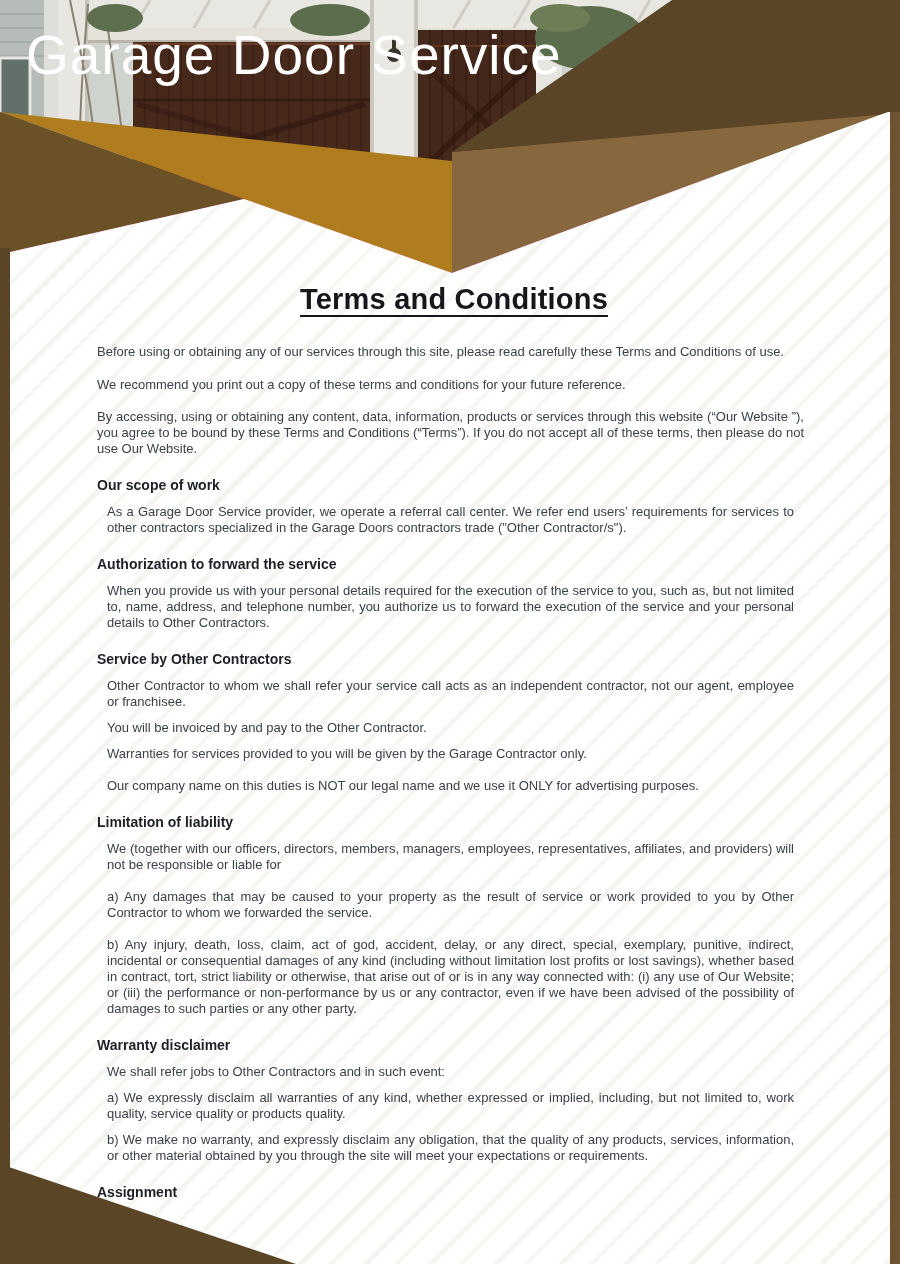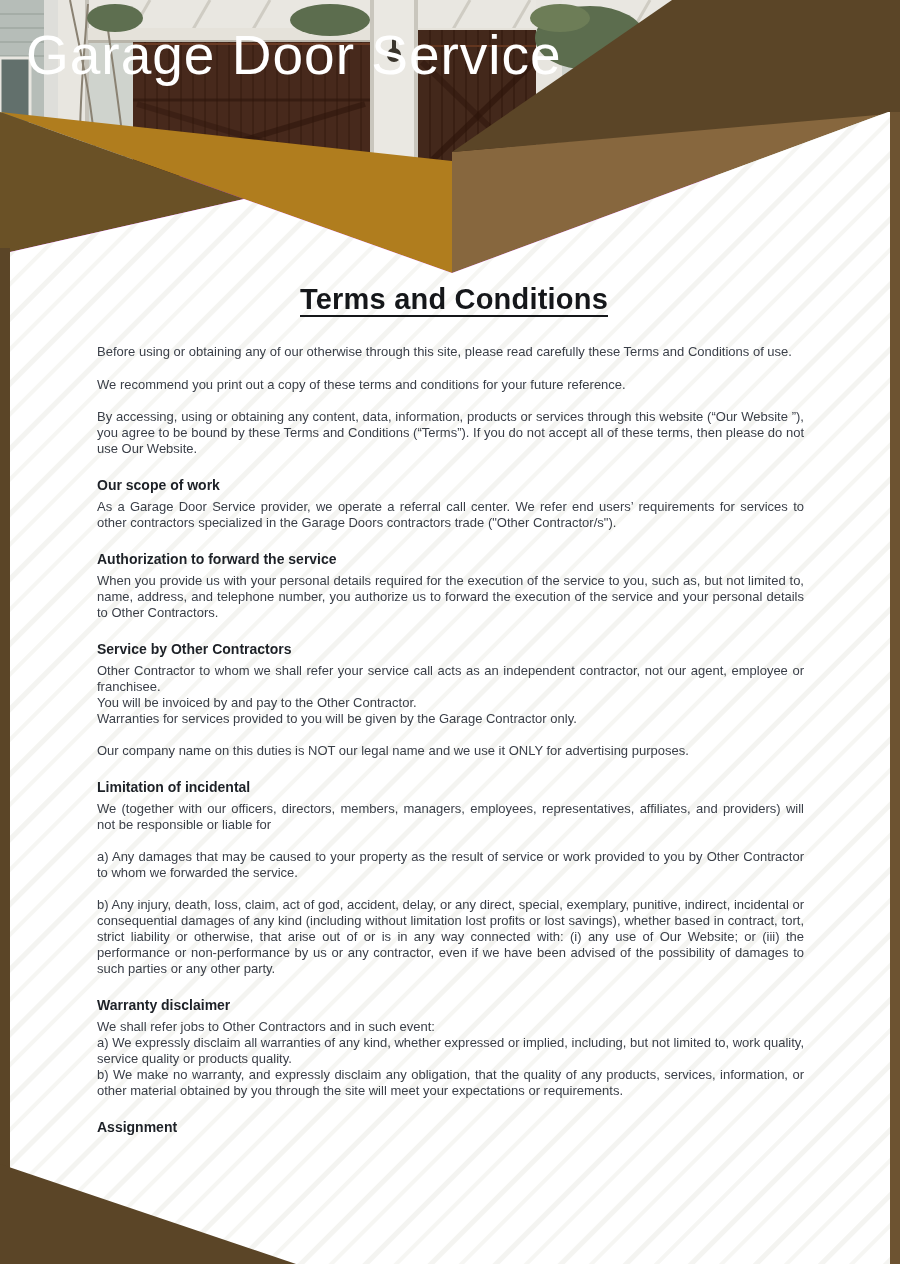--- a/index.html
+++ b/index.html
@@ -1,21 +1,21 @@
 <!DOCTYPE html>
 <html style="--gold: #b07d1e; --olive: #6a5126; --dark-brown: #5b4527; --tan: #87673e; --strip-right: #6d5331; --heading: #1d2127; --body-text: #3a3f48; --title-ink: #15171a;"><head>
 <meta charset="utf-8">
 <style>
   :root{
     --gold:#b07d1e; --olive:#6a5126; --dark-brown:#5b4527; --tan:#87673e;
     --strip-right:#6d5331; --heading:#1d2127; --body-text:#3a3f48; --title-ink:#15171a;
   }
   html,body{margin:0;padding:0;}
   body{font-family:"Liberation Sans",sans-serif;background:#ffffff;}
-  .page{position:relative;width:900px;height:1264px;overflow:hidden;background:#d946ef;}
+  .page{position:relative;width:900px;height:1264px;overflow:hidden;background:#ec4899;}
   .decor{position:absolute;left:0;top:0;z-index:0;display:block;}
 
   
   .f-gold{fill:var(--gold);}
   .f-olive{fill:var(--olive);}
   .f-dark{fill:var(--dark-brown);}
   .f-tan{fill:var(--tan);}
   .f-strip-right{fill:var(--strip-right);}
 
   .brand{
@@ -31,21 +31,21 @@
   .doc-title .u{
     text-decoration:underline;
     text-decoration-thickness:2px;
     text-underline-offset:6px;
   }
   .body-copy{
     position:absolute;left:97px;top:338px;width:707px;z-index:2;
     padding-top:6px;
     font-size:13px;line-height:16px;color:var(--body-text);
   }
-  .body-copy p{margin:0;text-align:justify;}
+  .body-copy p{margin:10px;text-align:justify;}
   .intro p{margin:0 0 16px 0;}
   .intro p:first-child{margin-bottom:17px;}
   .section{margin-top:20px;}
   .section h3{
     margin:16px 0 5px 0;font-size:14px;line-height:17px;
     font-weight:bold;color:var(--heading);text-align:left;
   }
   .section p.gap{margin-top:16px;}
 </style>
 </head>
@@ -168,42 +168,42 @@
 
     <polygon class="f-dark" points="0,1164 296,1264 0,1264"></polygon>
   </svg>
 
   <div class="brand">Garage Door Service</div>
 
   <h1 class="doc-title"><span class="u">Terms and Conditions</span></h1>
 
   <div class="body-copy">
     <div class="intro" id="intro">
-        <p>Before using or obtaining any of our otherwise through this site, please read carefully these Terms and Conditions of use.</p>
+        <p>Before using or obtaining any of our services through this site, please read carefully these Terms and Conditions of use.</p>
         <p>We recommend you print out a copy of these terms and conditions for your future reference.</p>
         <p>By accessing, using or obtaining any content, data, information, products or services through this website (“Our Website ”), you agree to be bound by these Terms and Conditions (“Terms”). If you do not accept all of these terms, then please do not use Our Website.</p>
       </div>
     <div id="sections">
         <section class="section">
           <h3>Our scope of work</h3>
           <p>As a Garage Door Service provider, we operate a referral call center. We refer end users’ requirements for services to other contractors specialized in the Garage Doors contractors trade ("Other Contractor/s").</p>
         </section>
         <section class="section">
           <h3>Authorization to forward the service</h3>
           <p>When you provide us with your personal details required for the execution of the service to you, such as, but not limited to, name, address, and telephone number, you authorize us to forward the execution of the service and your personal details to Other Contractors.</p>
         </section>
         <section class="section">
           <h3>Service by Other Contractors</h3>
           <p>Other Contractor to whom we shall refer your service call acts as an independent contractor, not our agent, employee or franchisee.</p>
           <p>You will be invoiced by and pay to the Other Contractor.</p>
           <p>Warranties for services provided to you will be given by the Garage Contractor only.</p>
           <p class="gap">Our company name on this duties is NOT our legal name and we use it ONLY for advertising purposes.</p>
         </section>
         <section class="section">
-          <h3>Limitation of incidental</h3>
+          <h3>Limitation of liability</h3>
           <p>We (together with our officers, directors, members, managers, employees, representatives, affiliates, and providers) will not be responsible or liable for</p>
           <p class="gap">a) Any damages that may be caused to your property as the result of service or work provided to you by Other Contractor to whom we forwarded the service.</p>
           <p class="gap">b) Any injury, death, loss, claim, act of god, accident, delay, or any direct, special, exemplary, punitive, indirect, incidental or consequential damages of any kind (including without limitation lost profits or lost savings), whether based in contract, tort, strict liability or otherwise, that arise out of or is in any way connected with: (i) any use of Our Website; or (iii) the performance or non-performance by us or any contractor, even if we have been advised of the possibility of damages to such parties or any other party.</p>
         </section>
         <section class="section">
           <h3>Warranty disclaimer</h3>
           <p>We shall refer jobs to Other Contractors and in such event:</p>
           <p>a) We expressly disclaim all warranties of any kind, whether expressed or implied, including, but not limited to, work quality, service quality or products quality.</p>
           <p>b) We make no warranty, and expressly disclaim any obligation, that the quality of any products, services, information, or other material obtained by you through the site will meet your expectations or requirements.</p>
         </section>

